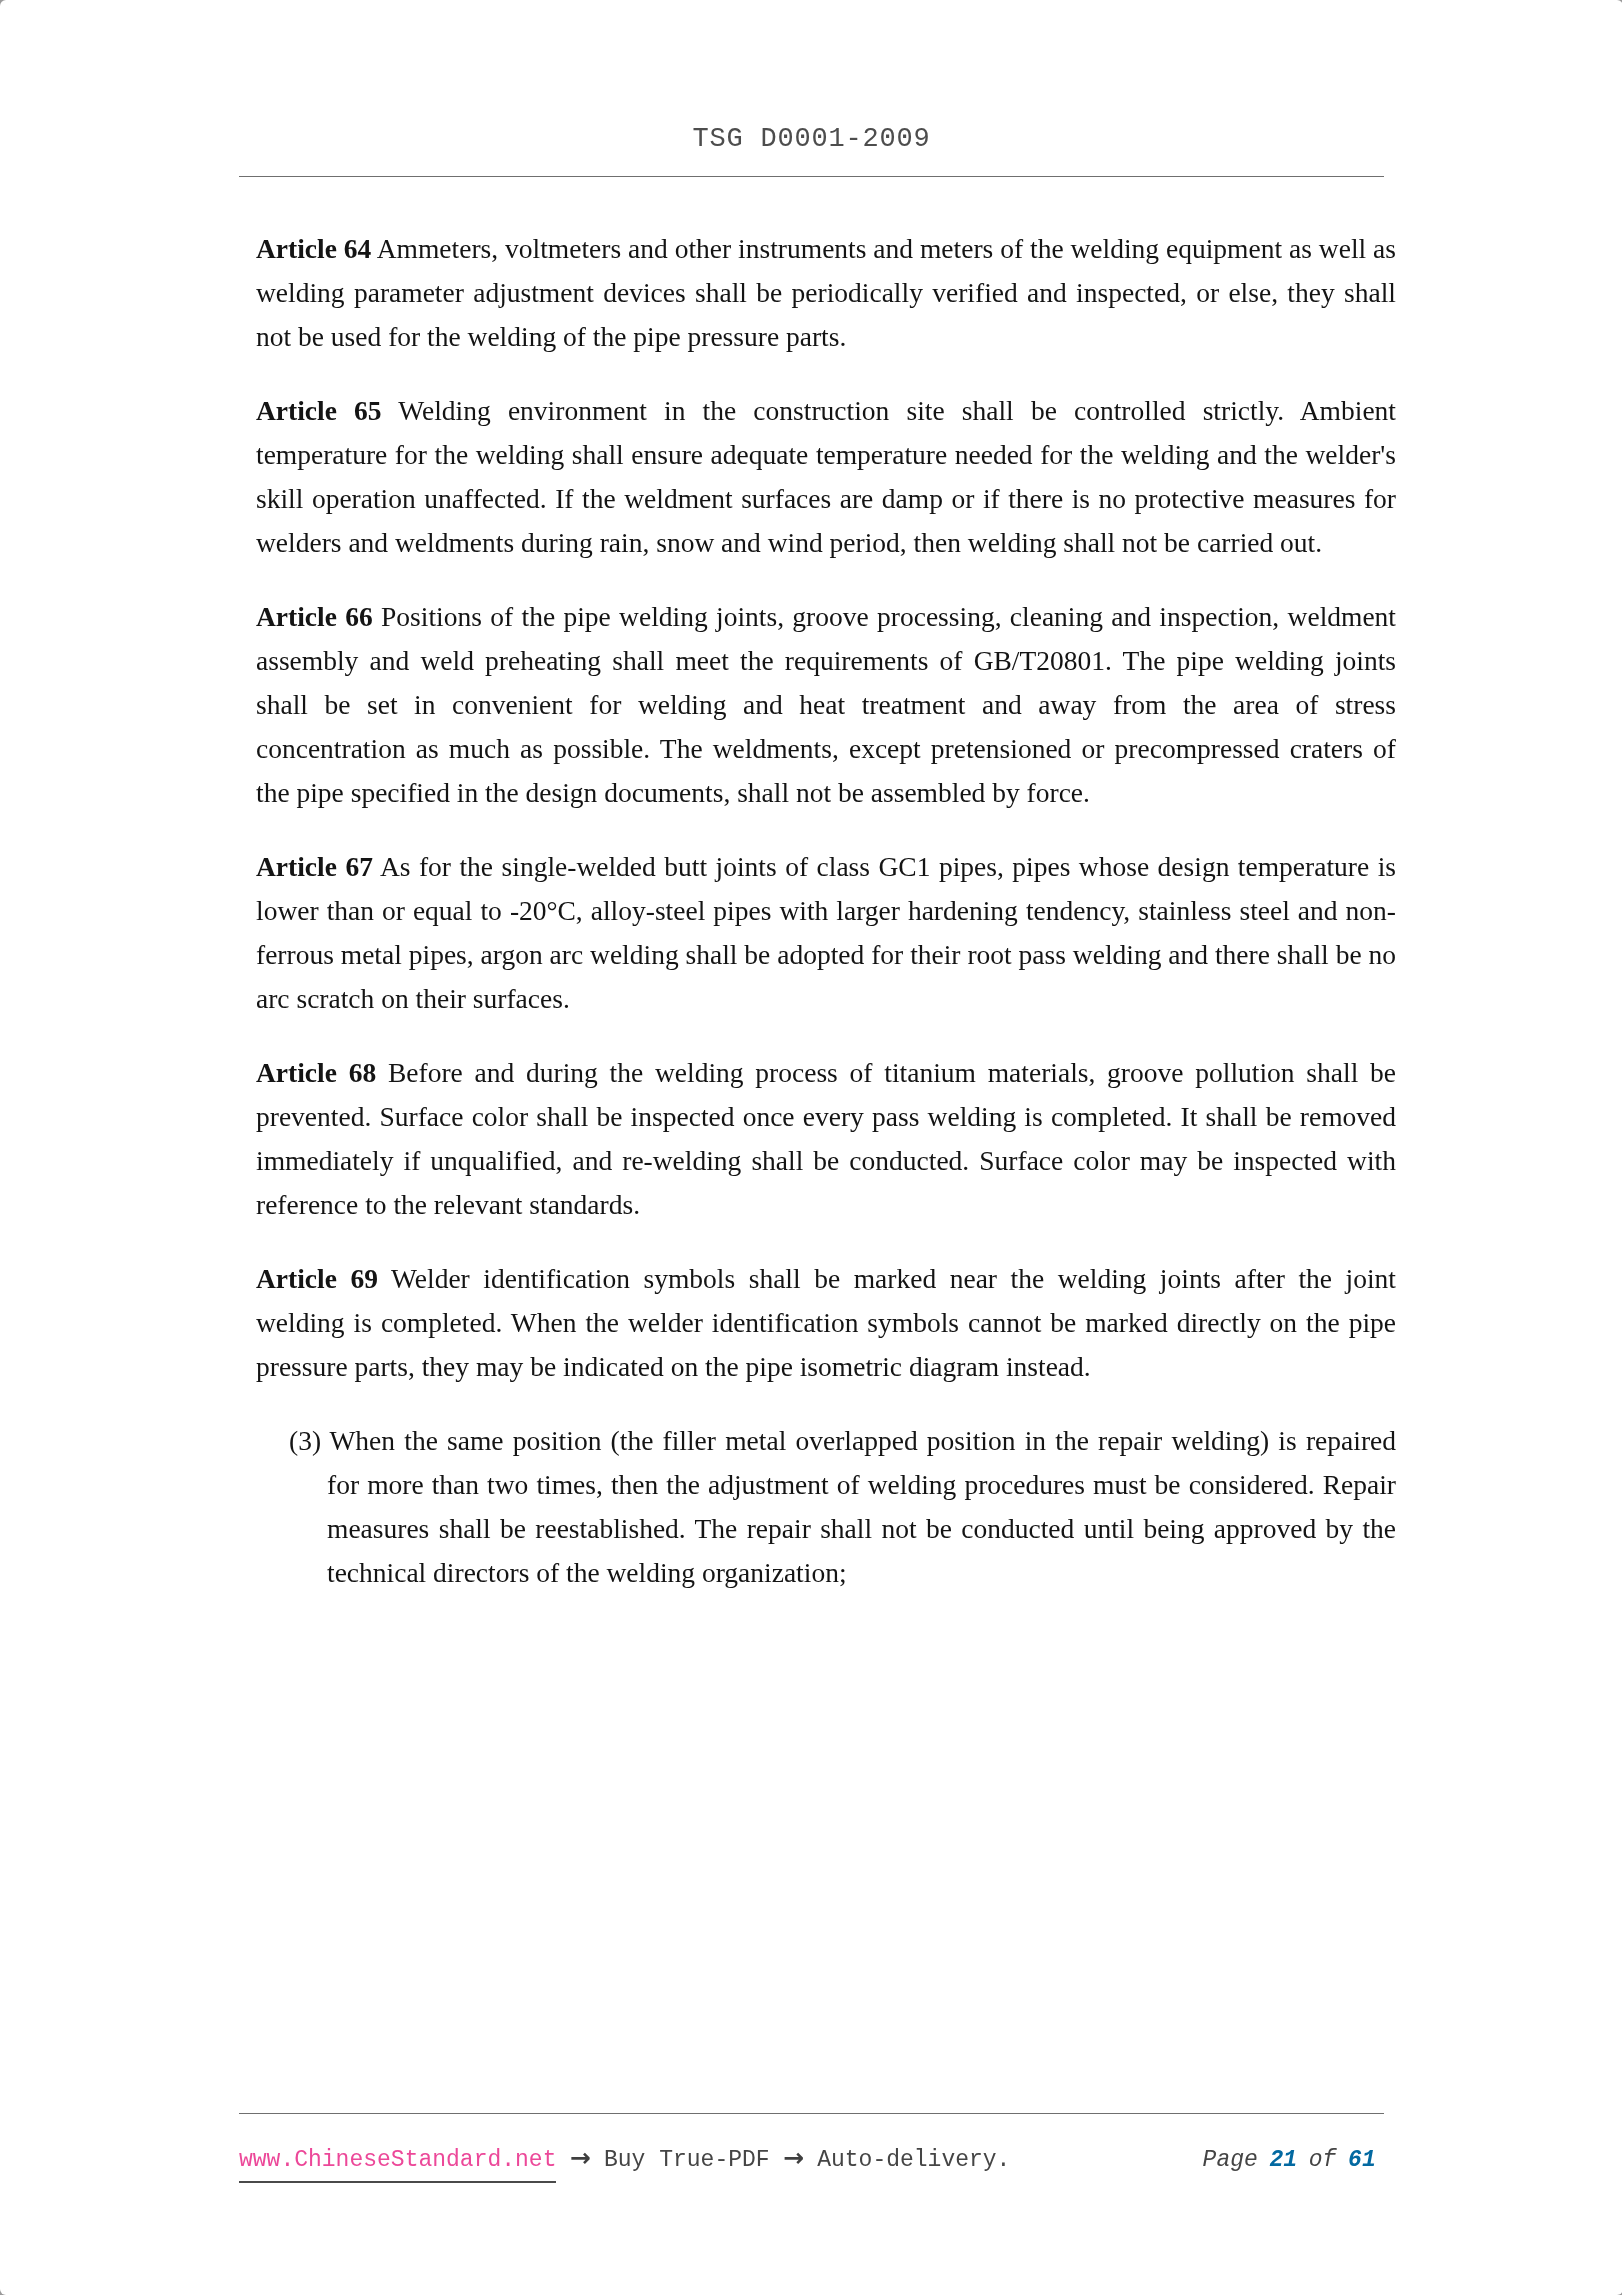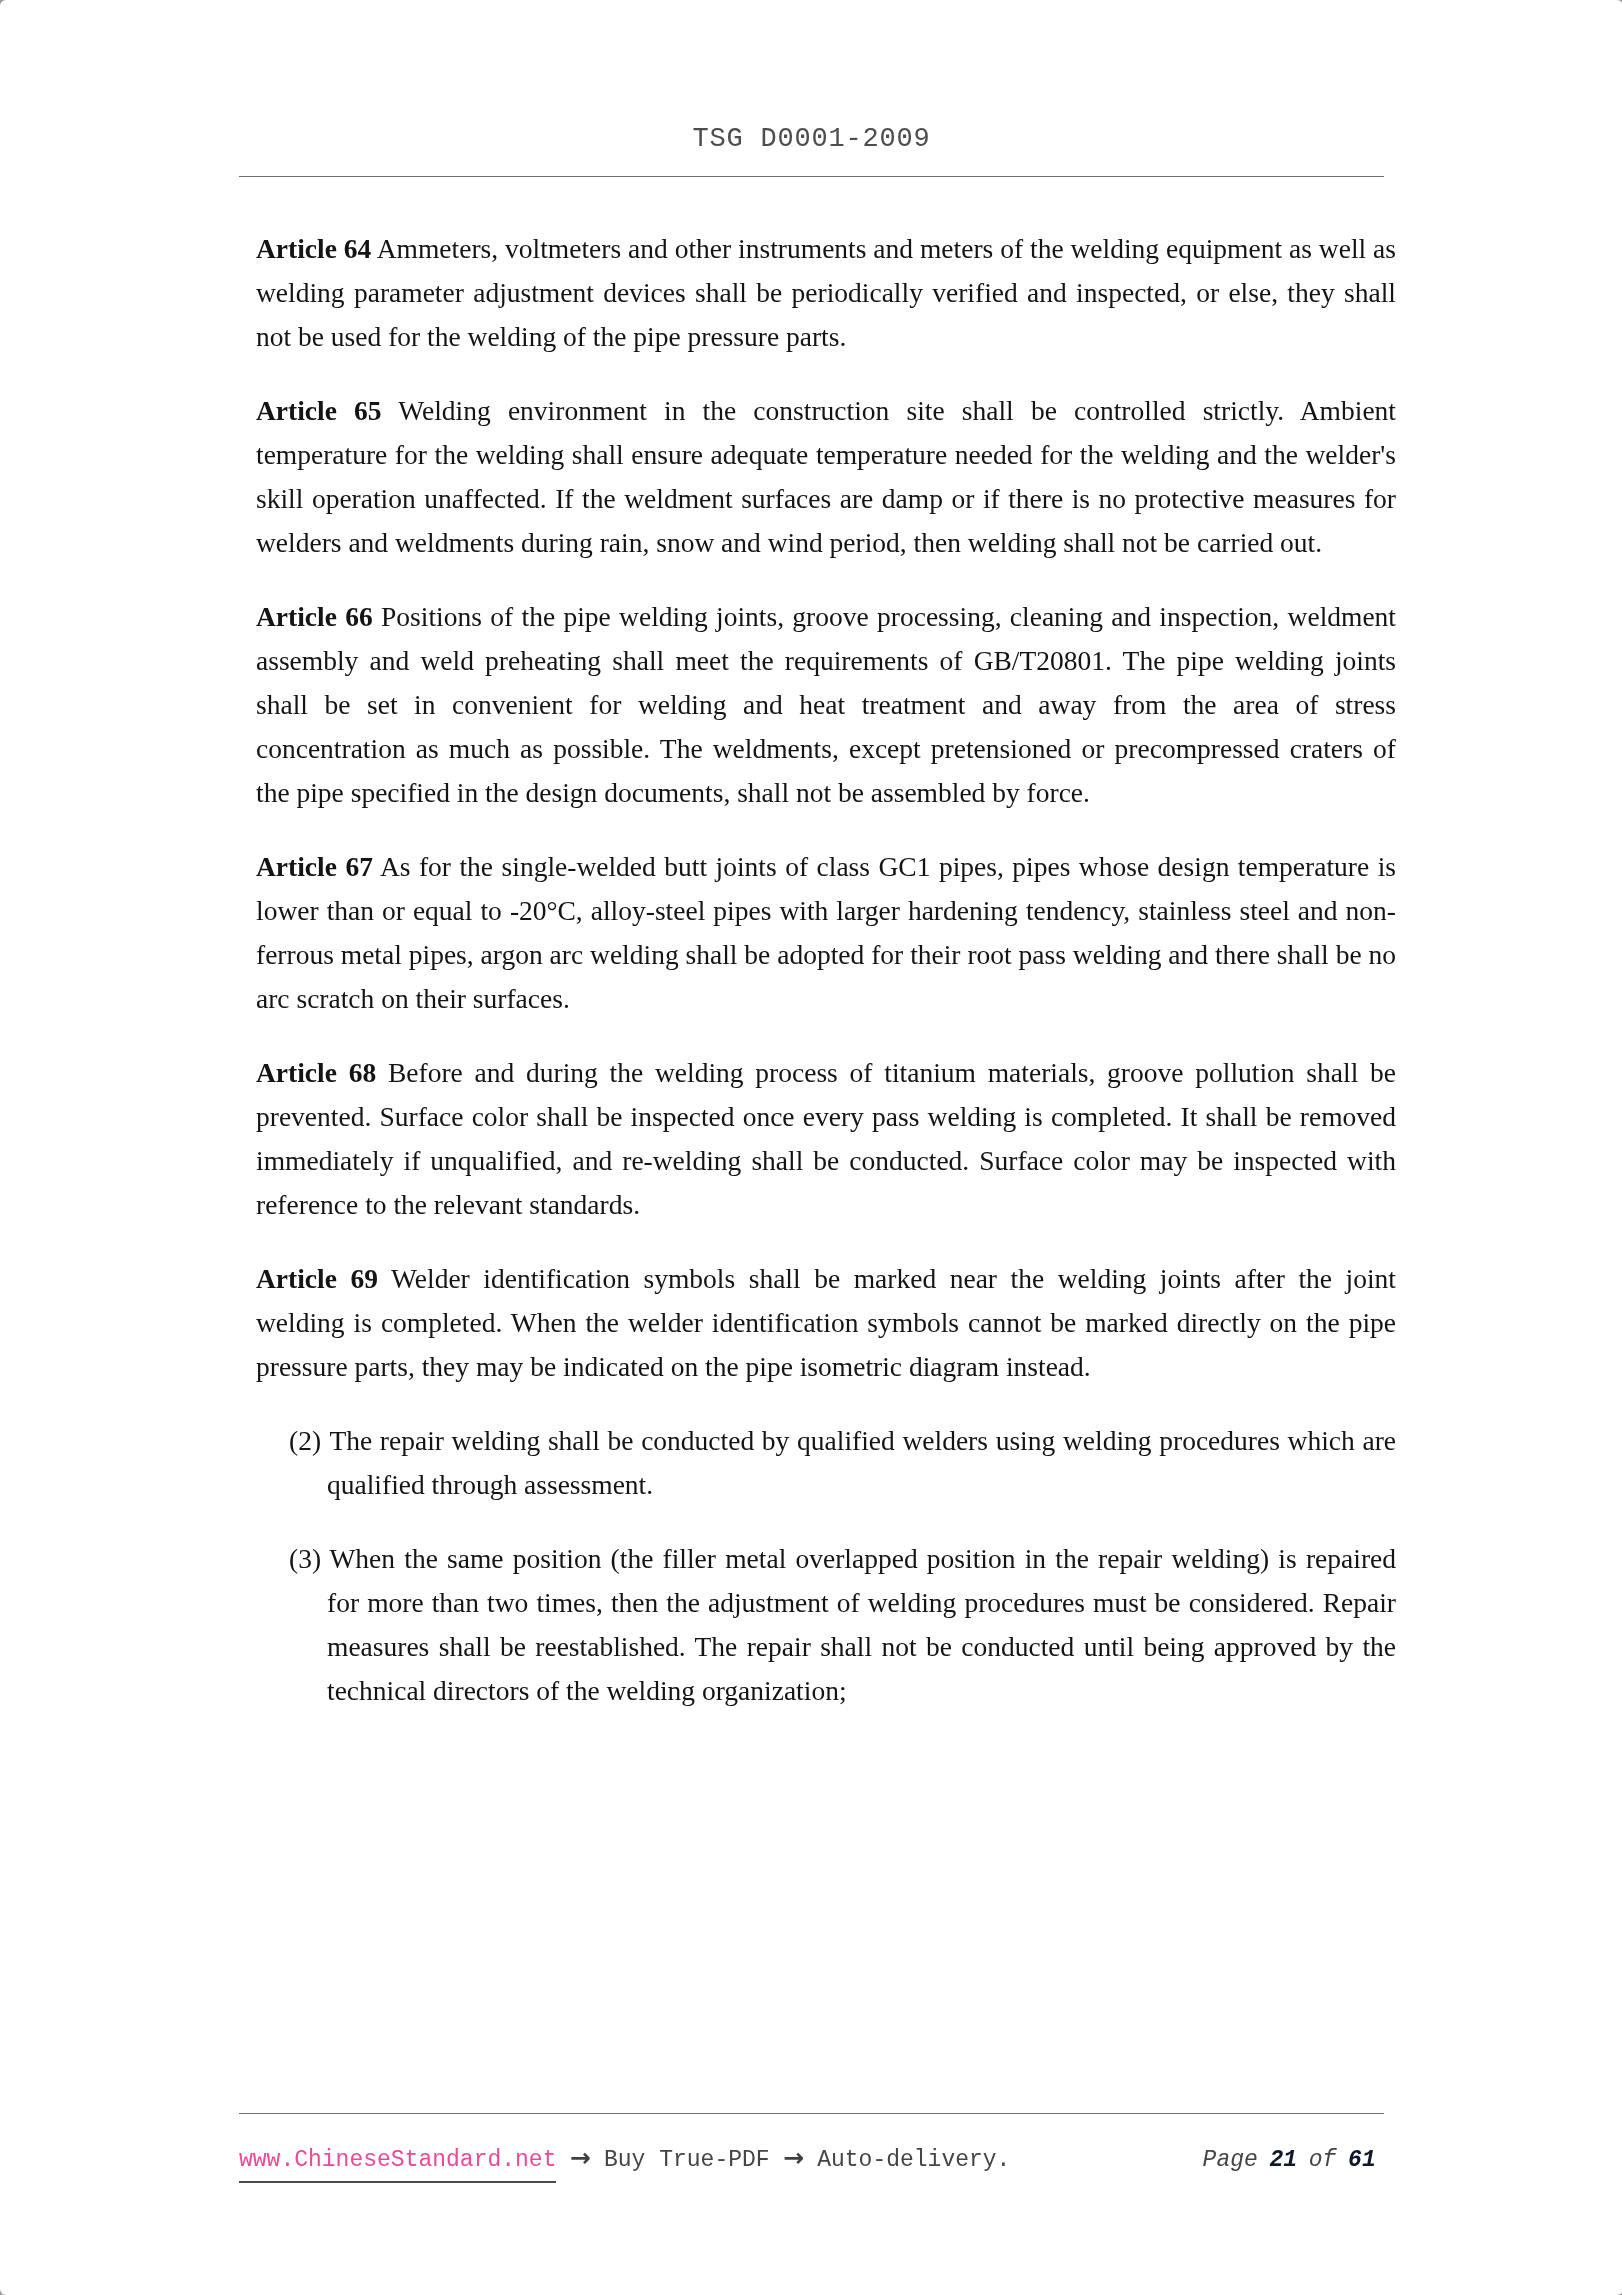--- a/index.html
+++ b/index.html
@@ -112,21 +112,21 @@
   .footer-right {
     display: inline-flex;
     align-items: baseline;
     gap: 11.7px;
     white-space: nowrap;
     padding-right: 8.3px;
     font-style: italic;
   }
   .page-num {
     font-weight: bold;
-    color: #0f172a;
+    color: #0369a1;
   }
 </style>
 </head>
 <body>
 
 <div class="page">
 
   <div class="header-title">TSG D0001-2009</div>
   <div class="header-rule"></div>
 
@@ -139,21 +139,20 @@
     <p class="para"><b class="art-label">Article 66</b> <span>Positions of the pipe welding joints, groove processing, cleaning and inspection, weldment assembly and weld preheating shall meet the requirements of GB/T20801. The pipe welding joints shall be set in convenient for welding and heat treatment and away from the area of stress concentration as much as possible. The weldments, except pretensioned or precompressed craters of the pipe specified in the design documents, shall not be assembled by force.</span></p>
 
     <p class="para"><b class="art-label">Article 67</b> <span>As for the single-welded butt joints of class GC1 pipes, pipes whose design temperature is lower than or equal to -20°C, alloy-steel pipes with larger hardening tendency, stainless steel and non-ferrous metal pipes, argon arc welding shall be adopted for their root pass welding and there shall be no arc scratch on their surfaces.</span></p>
 
     <p class="para"><b class="art-label">Article 68</b> <span>Before and during the welding process of titanium materials, groove pollution shall be prevented. Surface color shall be inspected once every pass welding is completed. It shall be removed immediately if unqualified, and re-welding shall be conducted. Surface color may be inspected with reference to the relevant standards.</span></p>
 
     <p class="para"><b class="art-label">Article 69</b> <span>Welder identification symbols shall be marked near the welding joints after the joint welding is completed. When the welder identification symbols cannot be marked directly on the pipe pressure parts, they may be indicated on the pipe isometric diagram instead.</span></p>
 
 
 
-    <p class="list-item"><span class="num">(2)</span><span>The repair welding shall be conducted by qualified welders using welding procedures which are qualified through assessment.</span></p>
 
     <p class="list-item last"><span class="num">(3)</span><span>When the same position (the filler metal overlapped position in the repair welding) is repaired for more than two times, then the adjustment of welding procedures must be considered. Repair measures shall be reestablished. The repair shall not be conducted until being approved by the technical directors of the welding organization;</span></p>
 
   </div>
 
   <div class="footer-rule"></div>
 
   <div class="footer">
     <span class="footer-left">
       <a class="footer-link">www.ChineseStandard.net</a>

